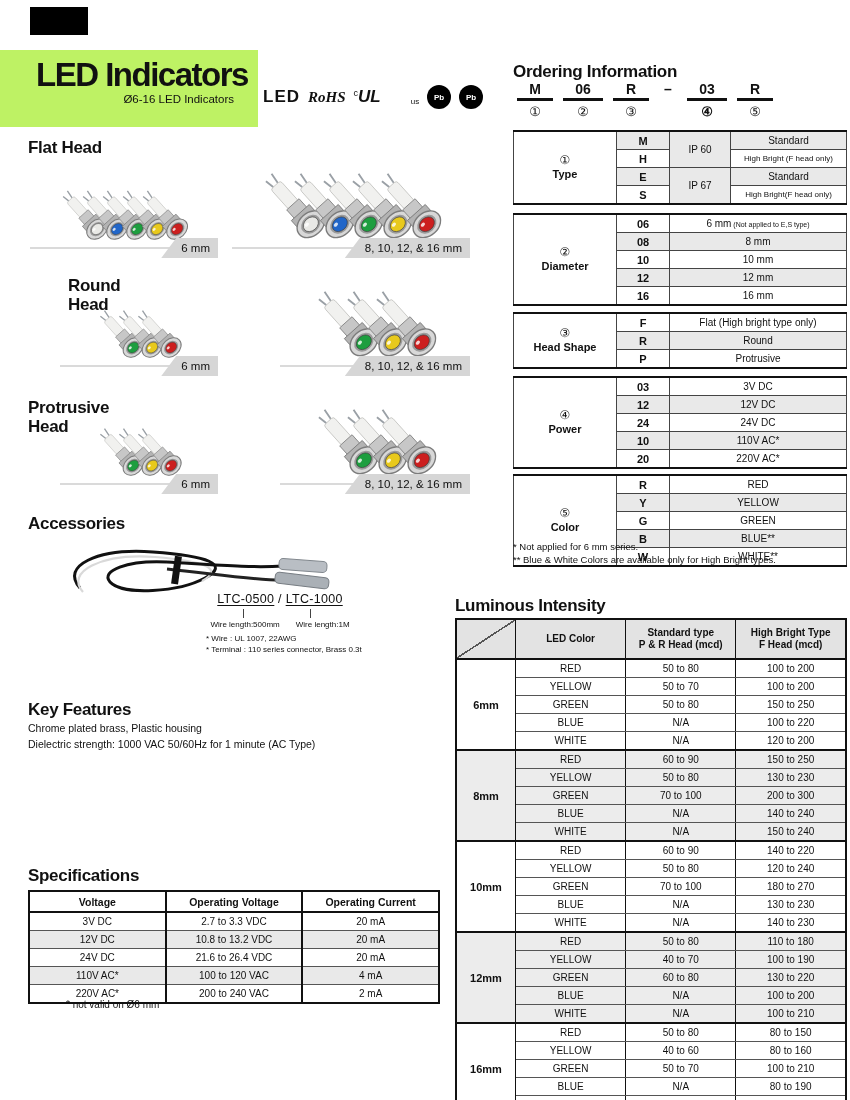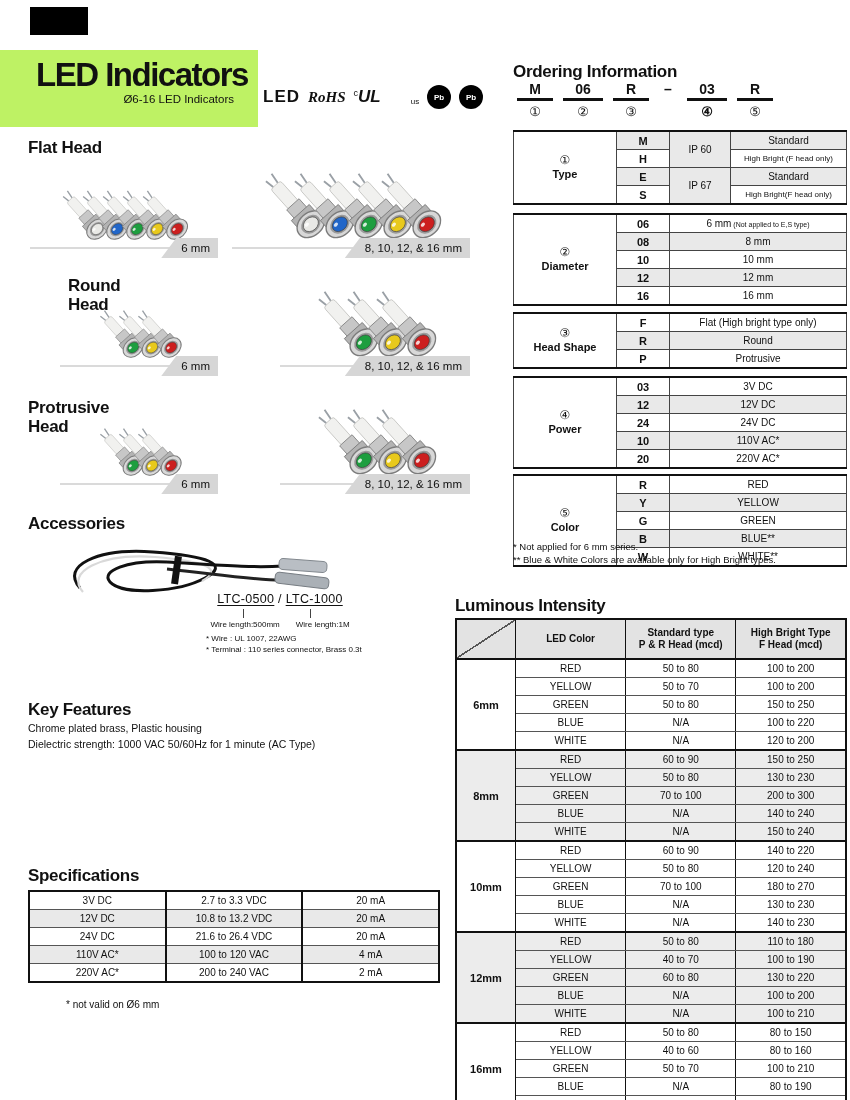--- a/index.html
+++ b/index.html
@@ -384,20 +384,25 @@
 <div class="abs sec-h" style="left:28px;top:700px;">Key Features</div>
 <div class="abs kf-list">
     <div>Chrome plated brass, Plastic housing</div>
     <div>Dielectric strength: 1000 VAC 50/60Hz for 1 minute (AC Type)</div>
   </div>
 
 <div class="abs sec-h" style="left:28px;top:866px;">Specifications</div>
 <div class="abs spec">
   <table>
       <tbody>
+        <tr>
+          <th>Voltage</th>
+          <th>Operating Voltage</th>
+          <th>Operating Current</th>
+        </tr>
         <tr class="">
           <td>3V DC</td>
           <td>2.7 to 3.3 VDC</td>
           <td>20 mA</td>
         </tr>
         <tr class="alt">
           <td>12V DC</td>
           <td>10.8 to 13.2 VDC</td>
           <td>20 mA</td>
         </tr>

